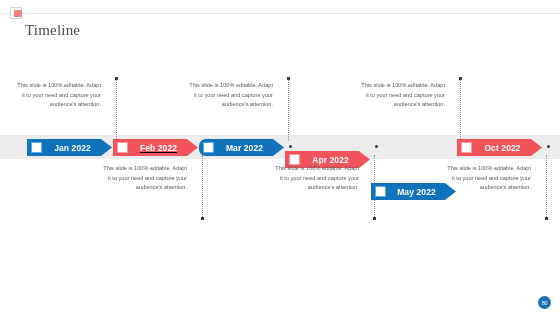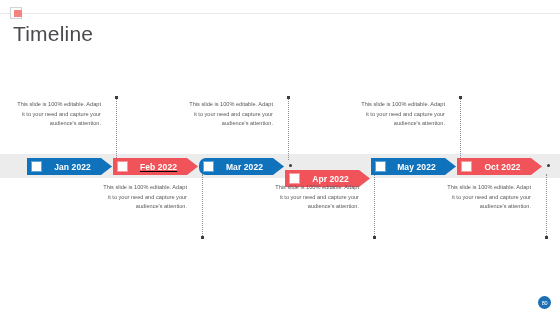--- a/index.html
+++ b/index.html
@@ -38,33 +38,34 @@
     position: absolute;
     left: 3px;
     top: 2px;
     width: 8px;
     height: 7px;
     background: #f4827f;
     display: block;
   }
   .page-title {
     position: absolute;
-    left: 13px;
+    left: 25px;
     top: 22px;
-    font-size: 21px;
+    font-size: 15px;
     color: #4a4a4f;
     letter-spacing: 0.2px;
     white-space: nowrap;
+    font-family: Liberation Serif, serif;
   }
 
   
   .stage {
     position: absolute;
     left: 0;
-    top: 88px;
+    top: 69px;
     width: 560px;
     height: 160px;
   }
   .track {
     position: absolute;
     left: 0;
     top: 66px;
     width: 560px;
     height: 24px;
     background: #ececed;
@@ -215,21 +216,21 @@
     <div class="tip-dot" style="left:90px;"></div>
     <div class="leader" style="left:89px;top:86px;height:62px;"></div>
     <div class="leader-cap" style="left:88px;top:148px;"></div>
     <div class="desc" style="left:-12px;top:95px;">This slide is 100% editable. Adapt it to your need and capture your audience's attention.</div>
   </div>
 
   <div class="segment" style="left:371px;width:110px;">
     <div class="desc" style="left:-12px;top:12px;">This slide is 100% editable. Adapt it to your need and capture your audience's attention.</div>
     <div class="leader" style="left:89px;top:10px;height:62px;"></div>
     <div class="leader-cap" style="left:88px;top:8px;"></div>
-    <div class="chev blue" style="left:0;width:85px;">
+    <div class="chev blue" style="left:0;width:85px;margin-top:44px;">
       <span class="chev-box"></span>
       <span class="chev-label">May 2022</span>
     </div>
     <div class="tip-dot" style="left:90px;"></div>
   </div>
 
   <div class="segment" style="left:457px;width:110px;">
     <div class="chev red" style="left:0;width:85px;">
       <span class="chev-box"></span>
       <span class="chev-label">Oct 2022</span>

